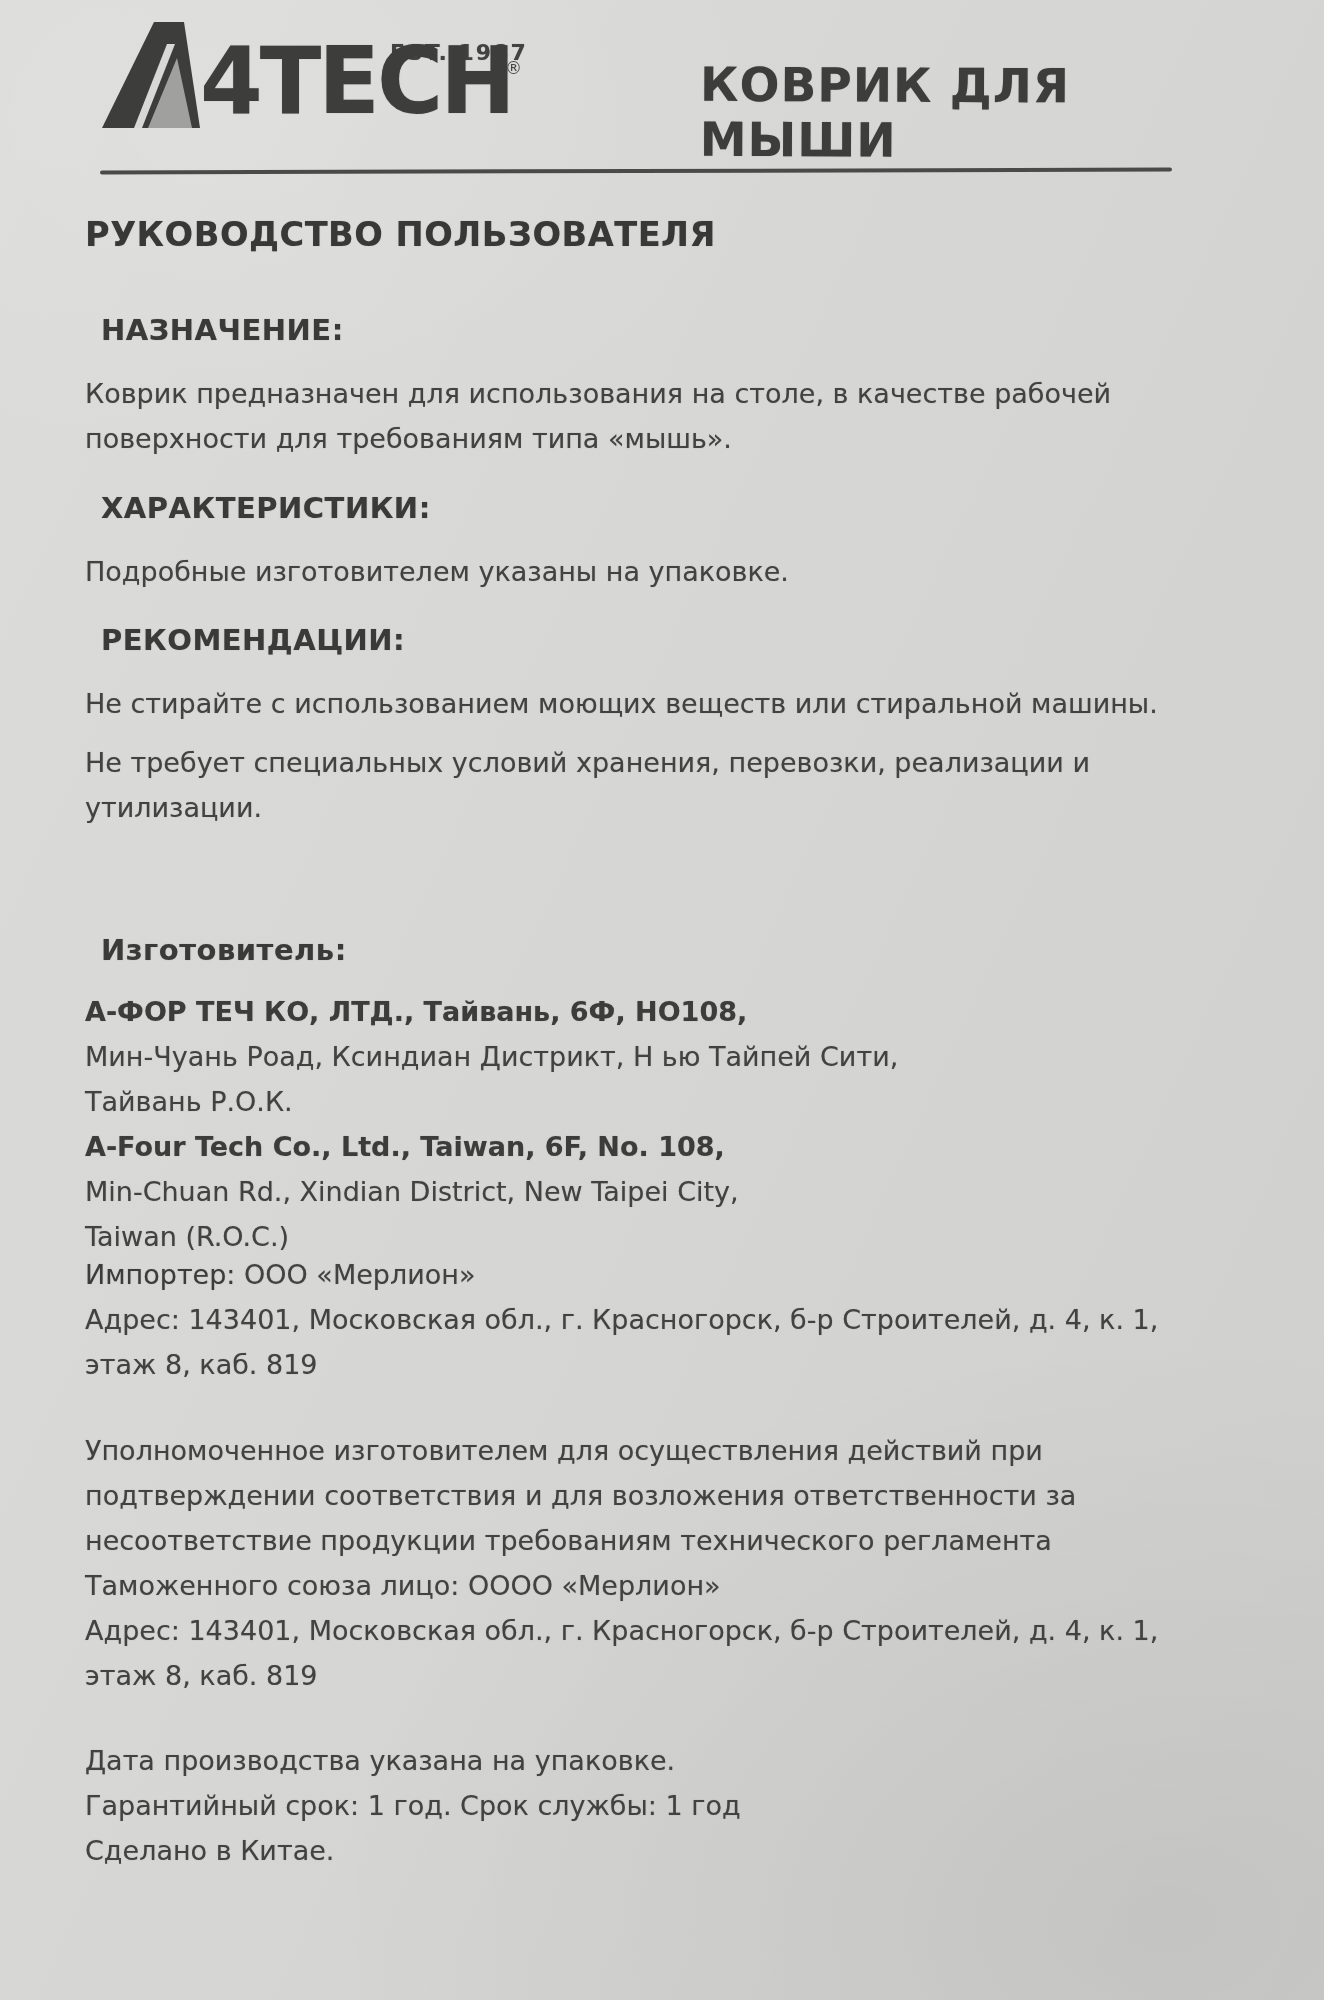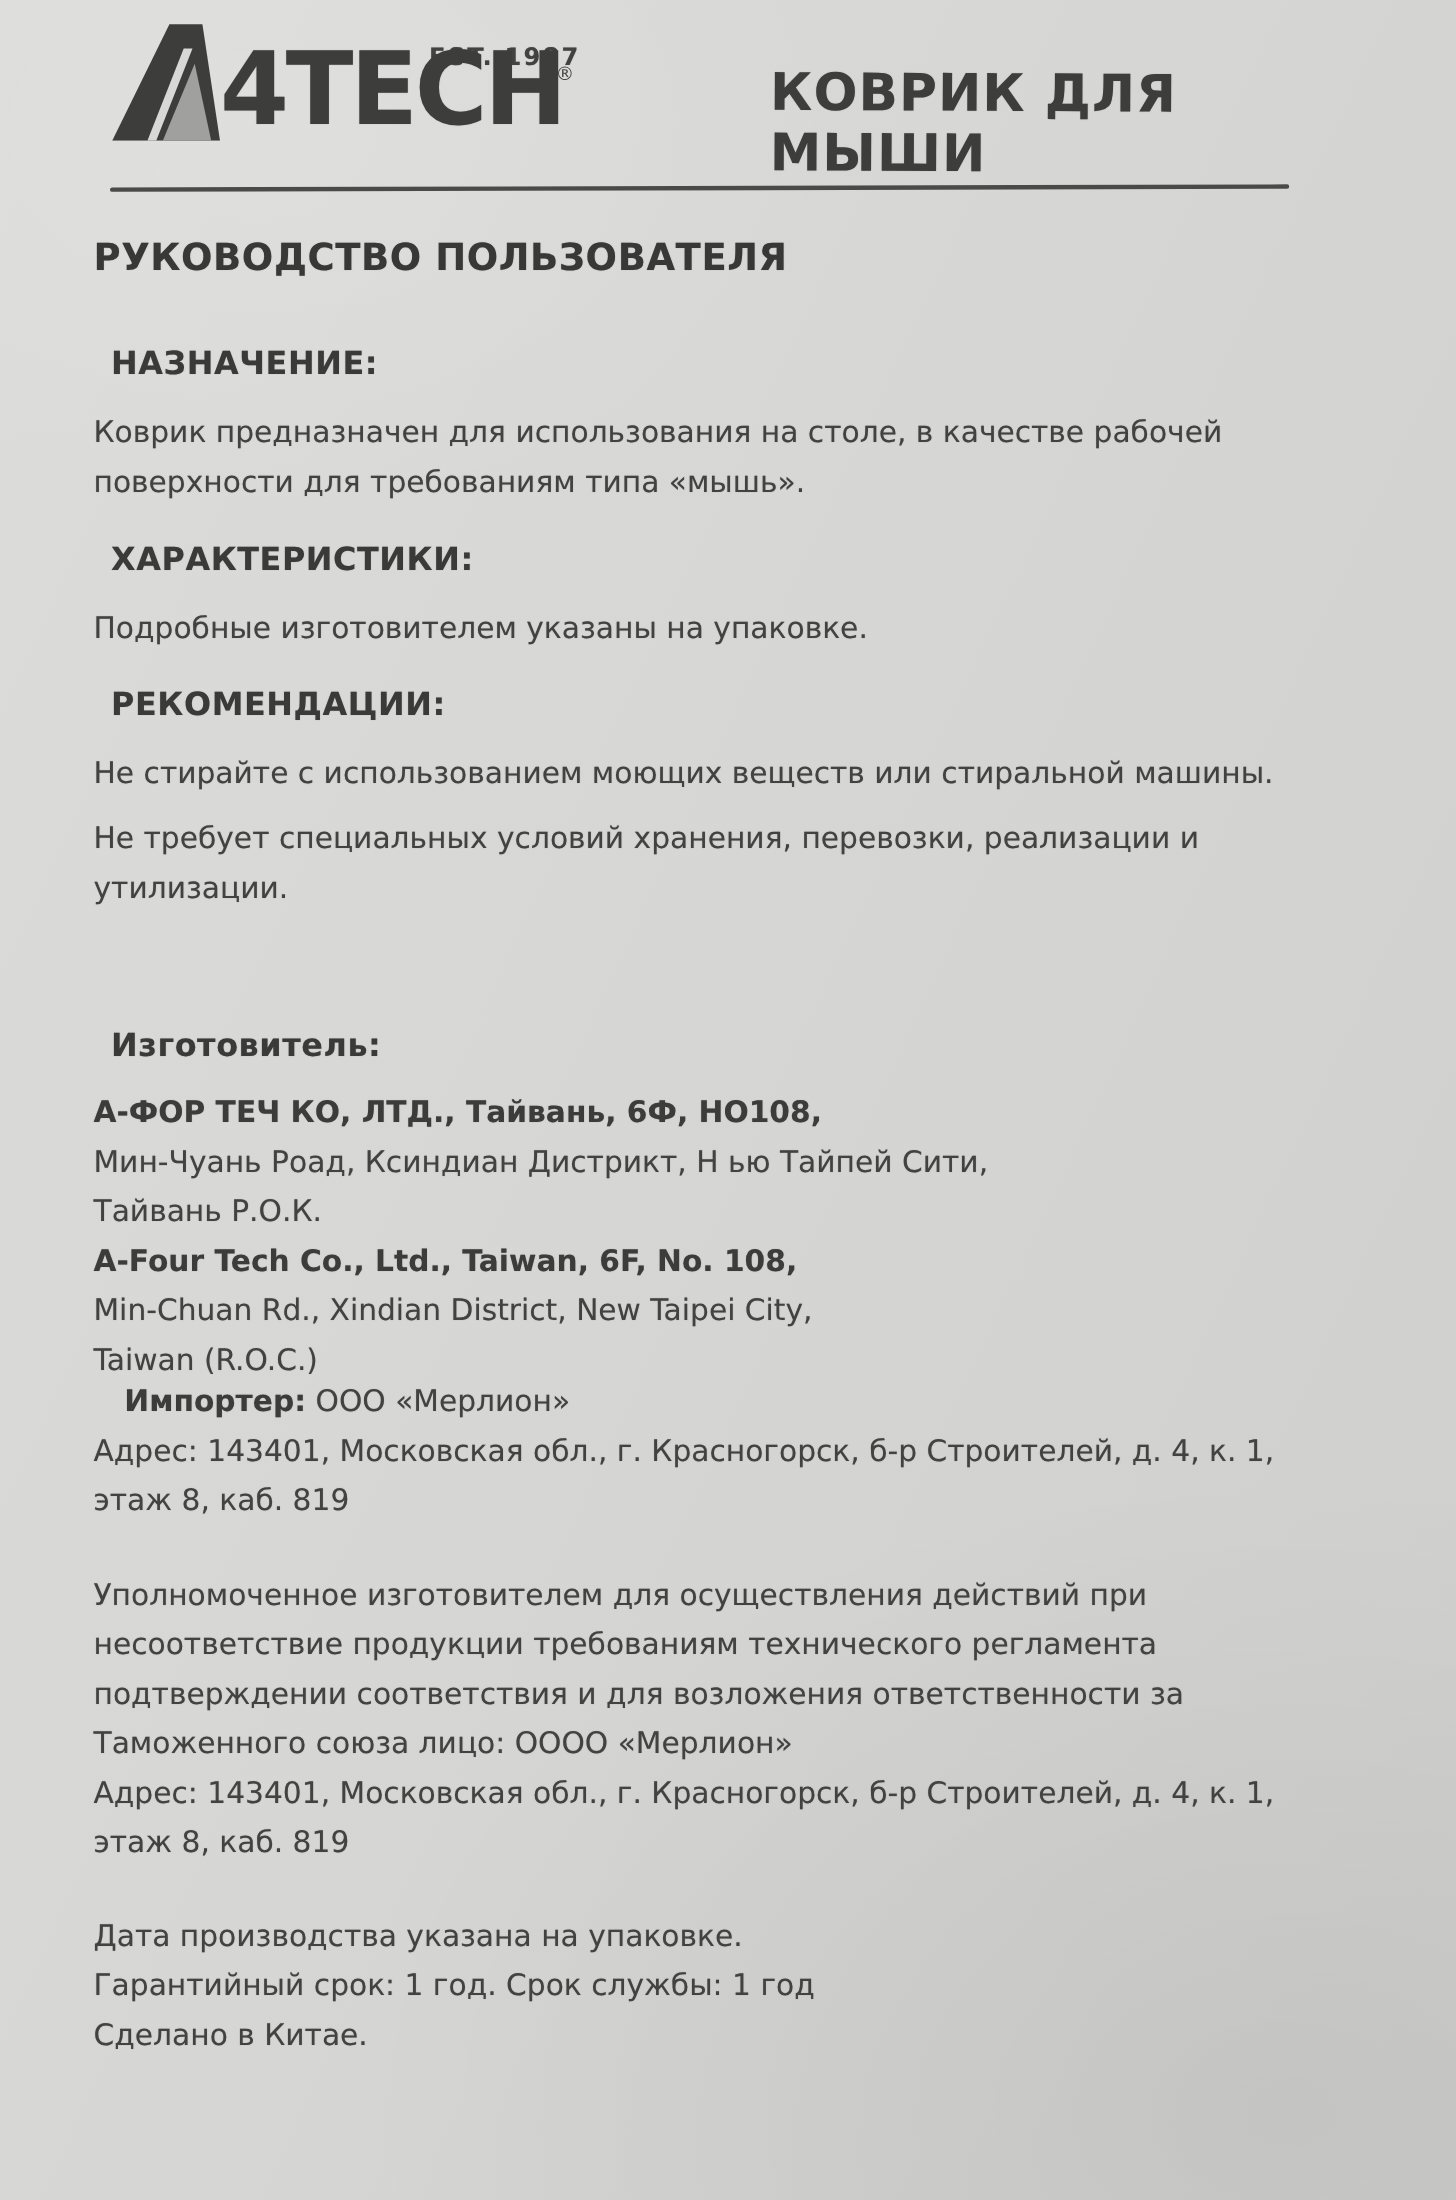--- a/index.html
+++ b/index.html
@@ -48,21 +48,21 @@
     transform:scaleX(0.99);transform-origin:left top;
   }
   .section{position:absolute;left:85px;right:70px;}
   .section h2{
     margin:16px;font-size:29px;font-weight:bold;letter-spacing:0.5px;
     color:#3a3a39;line-height:45px;
   }
   .body-lines{margin-top:18px;}
   .line{font-size:27px;line-height:45px;white-space:nowrap;color:#424241;}
   .line.bold{font-weight:bold;color:#3c3c3b;}
-  .inline-label{font-weight:bold;color:#3c3c3b;margin-left:28px;}
+  .inline-label{font-weight:normal;color:#3c3c3b;}
 </style>
 </head>
 <body>
 
 <div class="page">
 
   <div class="logo-block">
     <svg class="logo-a" viewBox="0 0 110 112" aria-hidden="true">
       <path d="M6 112 L58 6 L88 6 L104 112 Z" fill="#3d3d3c"></path>
       <path d="M38 112 L71 28 L79 28 L46 112 Z" fill="#d8d8d7"></path>
@@ -117,22 +117,22 @@
   </div>
 
   <div class="section" style="top:1252px">
     <div class="line soft"><span class="inline-label">Импортер:</span><span> ООО «Мерлион»</span></div>
     <div class="line soft">Адрес: 143401, Московская обл., г. Красногорск, б-р Строителей, д. 4, к. 1,</div>
     <div class="line soft">этаж 8, каб. 819</div>
   </div>
 
   <div class="section" style="top:1428px">
     <div class="line soft">Уполномоченное изготовителем для осуществления действий при</div>
+    <div class="line soft">подтверждении соответствия и для возложения ответственности за</div>
     <div class="line soft">несоответствие продукции требованиям технического регламента</div>
-    <div class="line soft">подтверждении соответствия и для возложения ответственности за</div>
     <div class="line soft">Таможенного союза лицо: ОООО «Мерлион»</div>
     <div class="line soft">Адрес: 143401, Московская обл., г. Красногорск, б-р Строителей, д. 4, к. 1,</div>
     <div class="line soft">этаж 8, каб. 819</div>
   </div>
 
   <div class="section" style="top:1738px">
     <div class="line soft">Дата производства указана на упаковке.</div>
     <div class="line soft">Гарантийный срок: 1 год. Срок службы: 1 год</div>
     <div class="line soft">Сделано в Китае.</div>
   </div>

